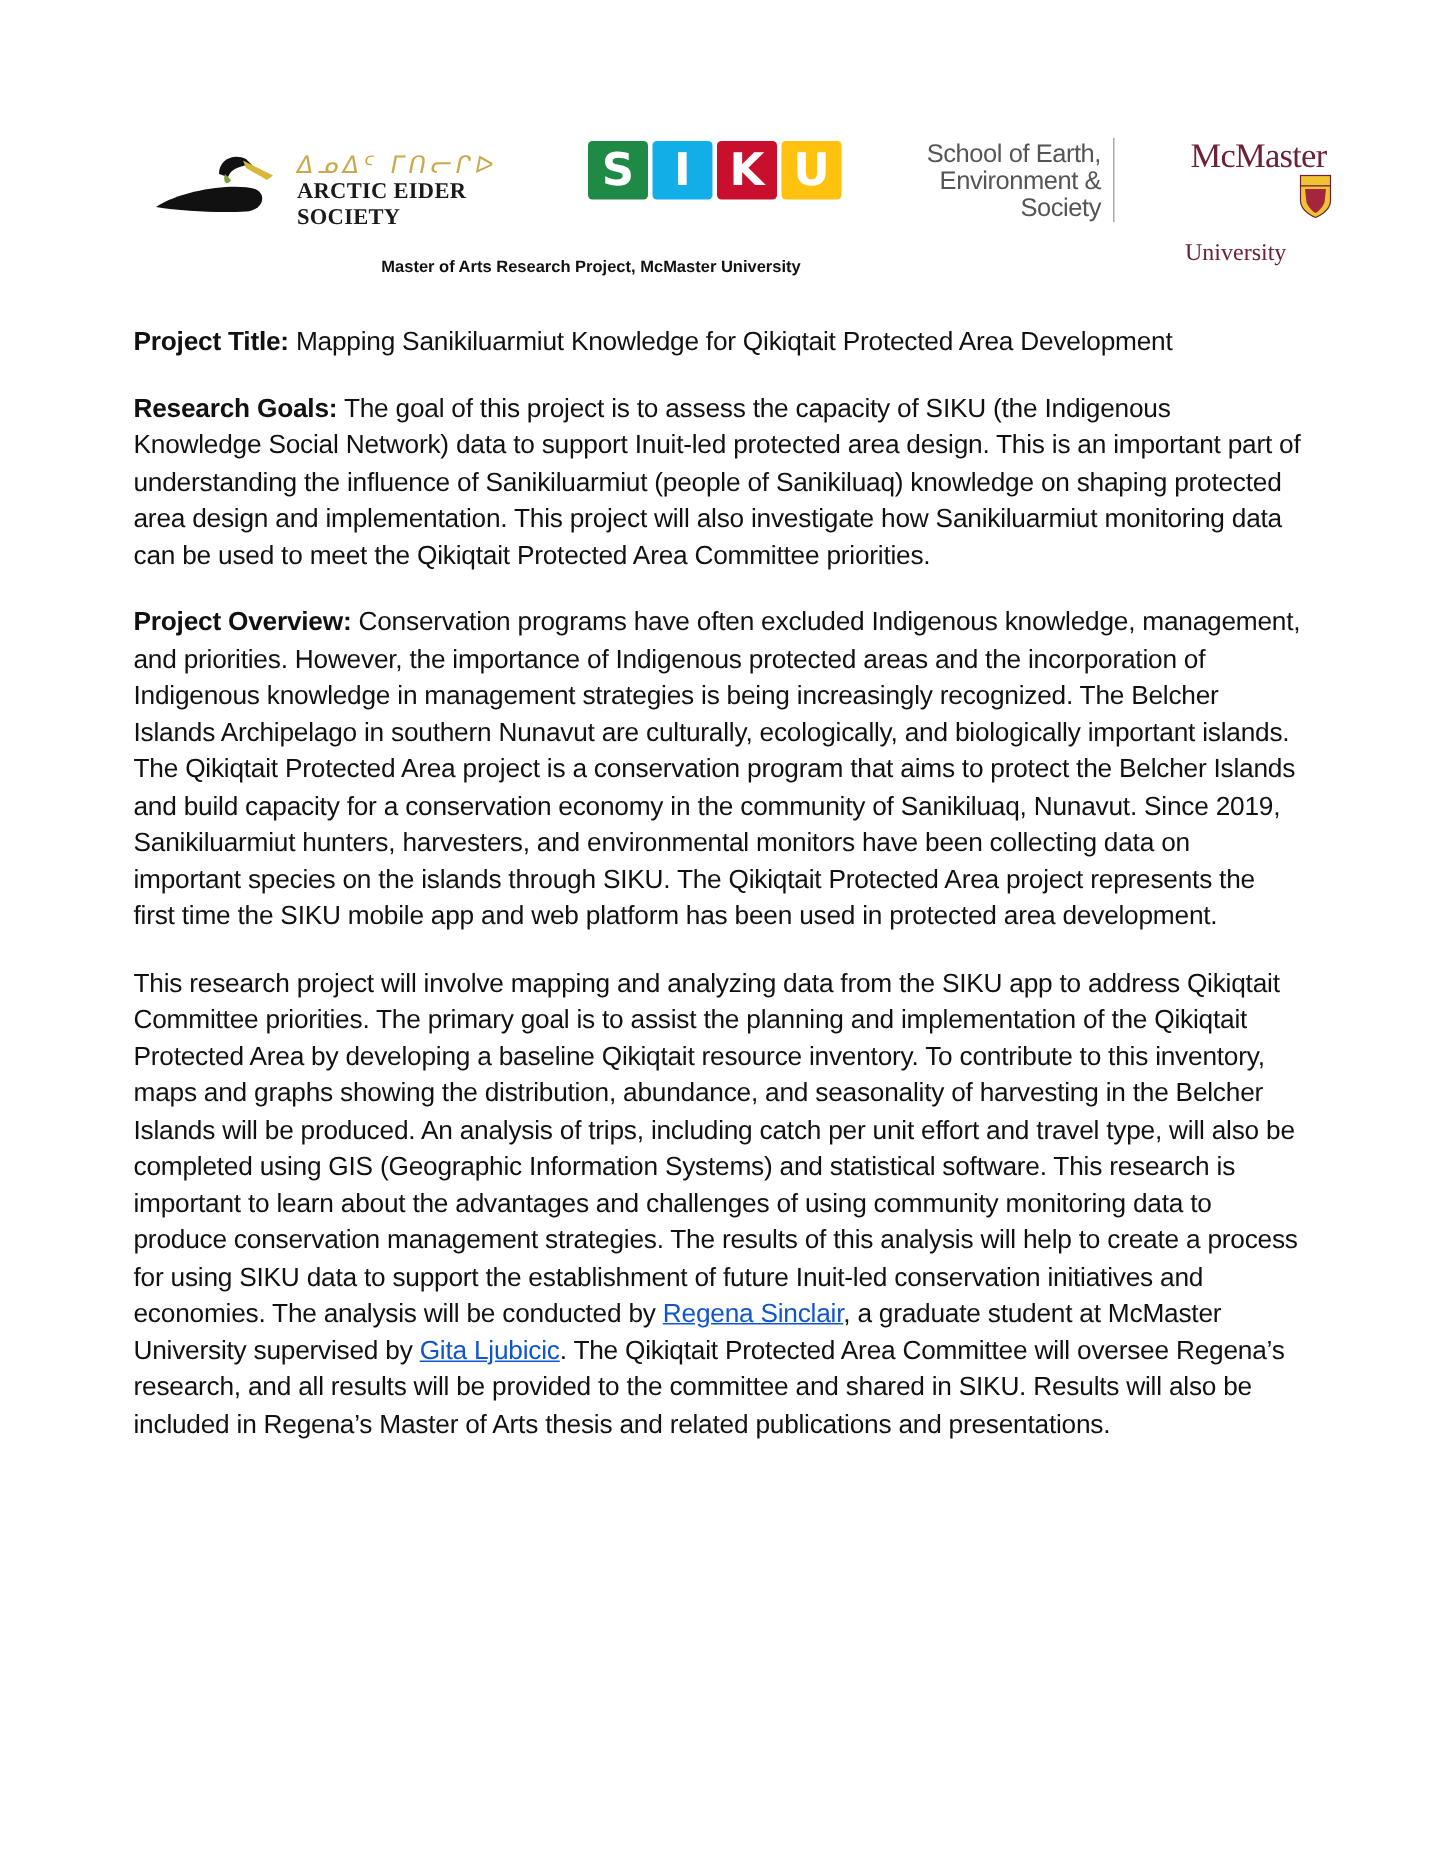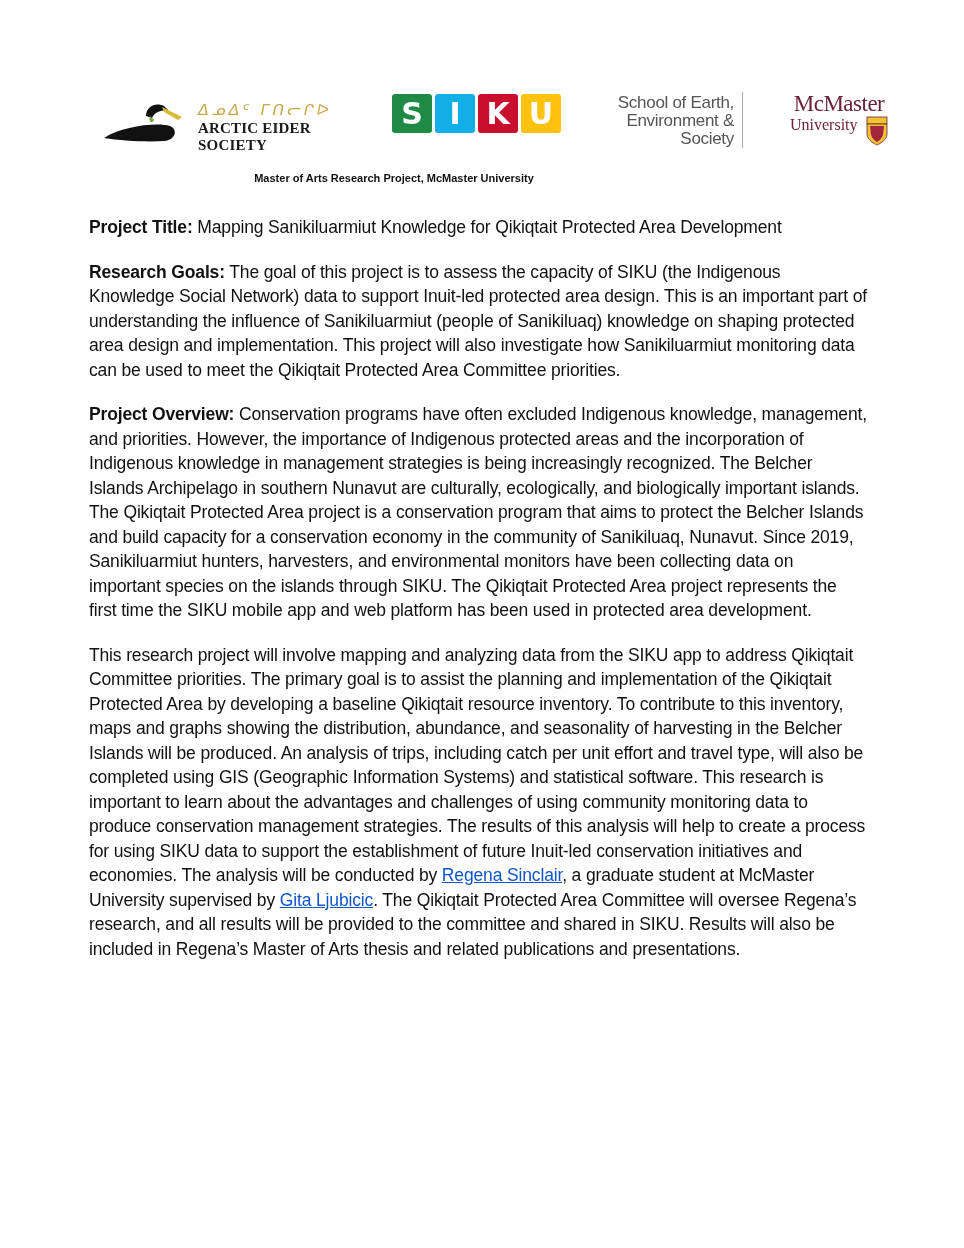--- a/index.html
+++ b/index.html
@@ -14,21 +14,21 @@
               color: #1a1a1a; letter-spacing: 0.2px; font-family: "Liberation Serif", serif; }
   .siku { position: absolute; left: 392px; top: 6px; display: flex; gap: 3px; }
   .siku .tile { width: 40px; height: 39px; border-radius: 3px; display: flex; align-items: center;
                 justify-content: center; color: #fff; font-weight: bold; font-size: 30px;
                 font-family: "DejaVu Sans", sans-serif; }
   .sees { position: absolute; left: 588px; top: 6px; width: 146px; text-align: right;
           font-size: 17px; line-height: 18px; color: #555; letter-spacing: -0.3px; }
   .divider { position: absolute; left: 742px; top: 4px; width: 1px; height: 56px; background: #aaa; }
   .mcm { position: absolute; left: 790px; top: 4px; text-align: center; }
   .mcm-name { font-family: "Liberation Serif", serif; font-size: 23px; color: #6b2237; letter-spacing: -0.5px; line-height: 24px; }
-  .mcm-uni { font-family: "Liberation Serif", serif; font-size: 16px; color: #6b2237; line-height: 18px; display: inline-block; }
+  .mcm-uni { font-family: "Liberation Serif", serif; font-size: 16px; color: #6b2237; line-height: 18px; display: inline-block; margin-top: 44px; }
   .crest { display: inline-block; vertical-align: top; margin-left: 4px; }
 
   .heading { position: absolute; top: 172px; left: 0; width: 788px; text-align: center;
              font-weight: bold; font-size: 11px; }
   .content { position: absolute; left: 89px; top: 215px; width: 790px; font-size: 17.5px;
              line-height: 24.5px; letter-spacing: -0.15px; }
   .content p { margin: 0 12px 20px 0; }
   .label { font-weight: bold; }
   a.link { color: #1155cc; text-decoration: underline; }
 </style>

